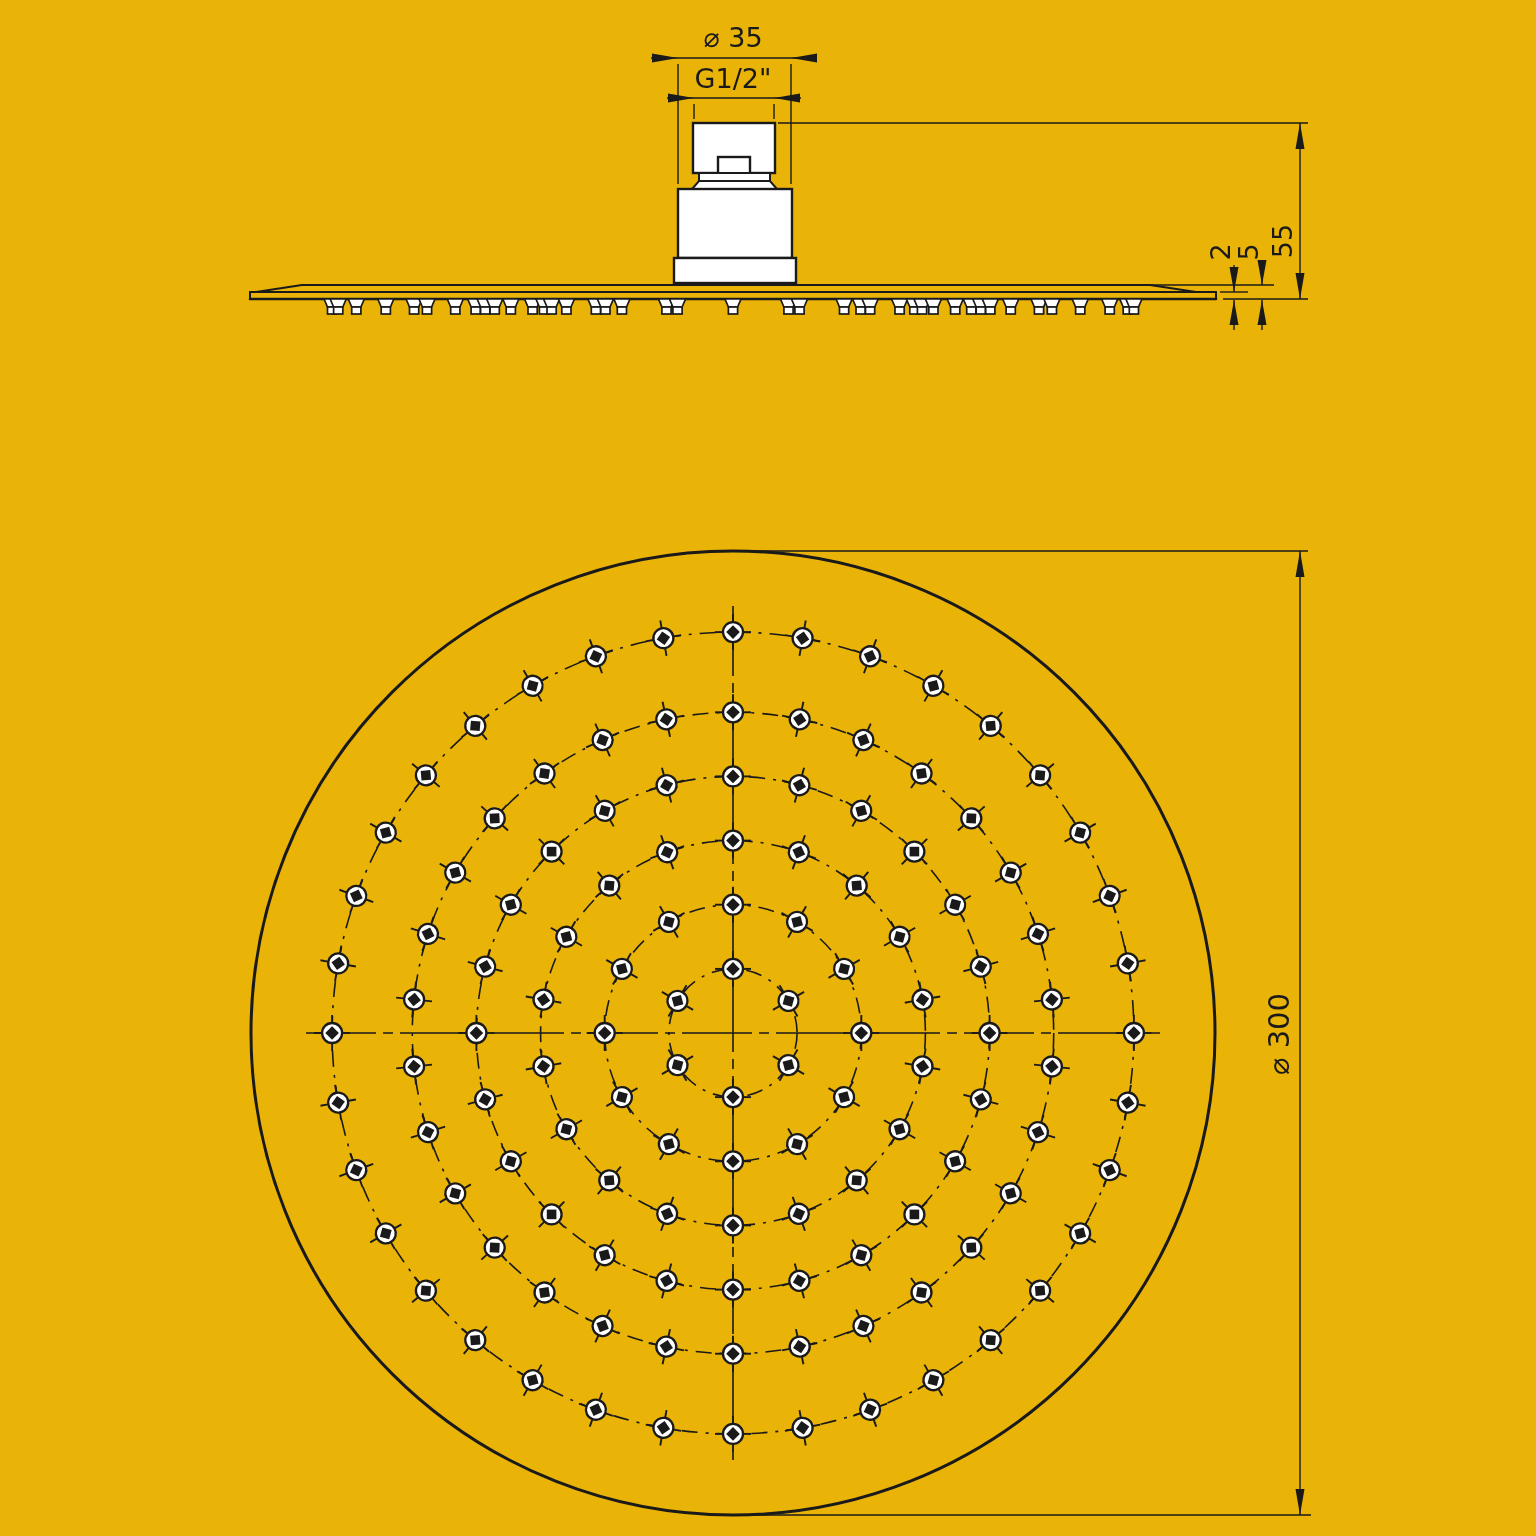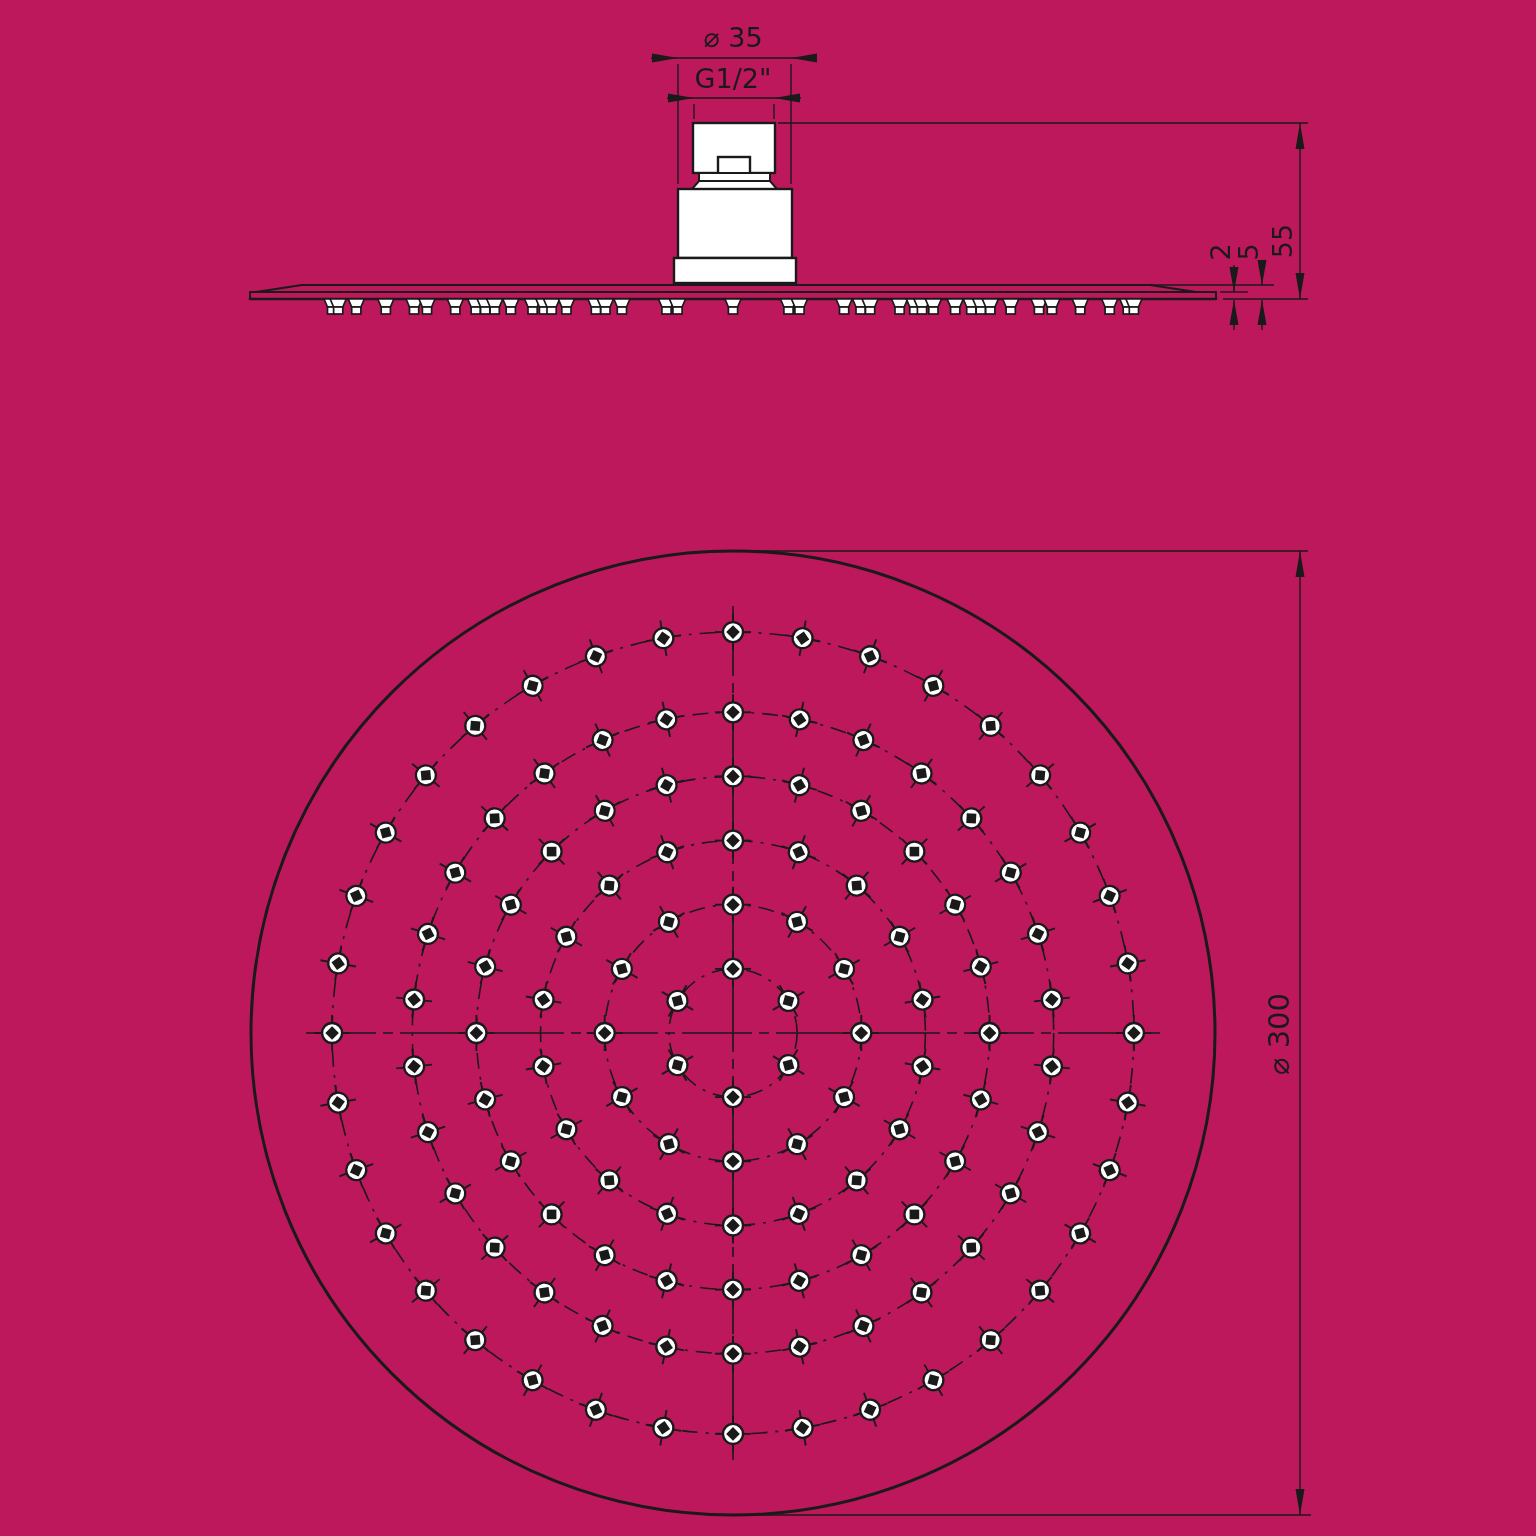--- a/index.html
+++ b/index.html
@@ -1,16 +1,16 @@
 <!DOCTYPE html>
 <html><head>
 <meta charset="utf-8">
 <style>
   html,body{margin:0;padding:0;background:#ffffff;}
-  .canvas{width:1536px;height:1536px;background:#be185d;position:relative;overflow:hidden;text-align:center;}
+  .canvas{width:1536px;height:1536px;background:#eab308;position:relative;overflow:hidden;text-align:center;}
   svg{display:block;}
   .outline{fill:#ffffff;stroke:#1a1a1a;stroke-width:2.4;stroke-linejoin:miter;}
   .outline-thin{fill:#ffffff;stroke:#1a1a1a;stroke-width:2;stroke-linejoin:miter;}
   .edge{stroke:#1a1a1a;fill:none;stroke-linecap:round;}
   .thin{stroke:#1a1a1a;stroke-width:1.4;fill:none;}
   .arrow{fill:#1a1a1a;stroke:none;}
   .centerline{stroke:#1a1a1a;stroke-width:1.6;fill:none;}
   .dimtext{font-family:"DejaVu Sans","Liberation Sans",sans-serif;font-size:27px;fill:#1a1a1a;text-anchor:middle;}
   .dimtext-big{font-family:"DejaVu Sans","Liberation Sans",sans-serif;font-size:29px;fill:#1a1a1a;text-anchor:middle;}
 </style>

